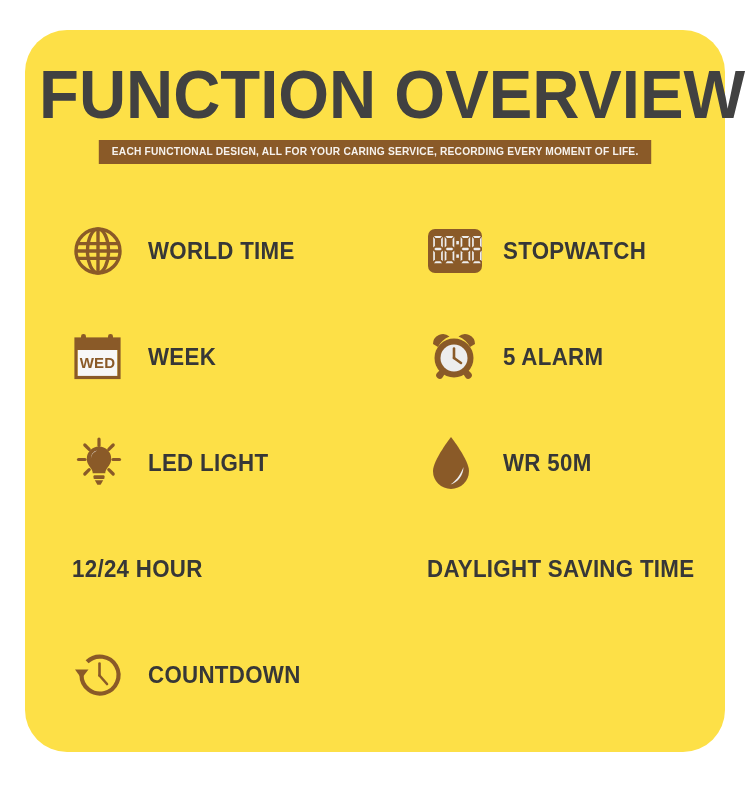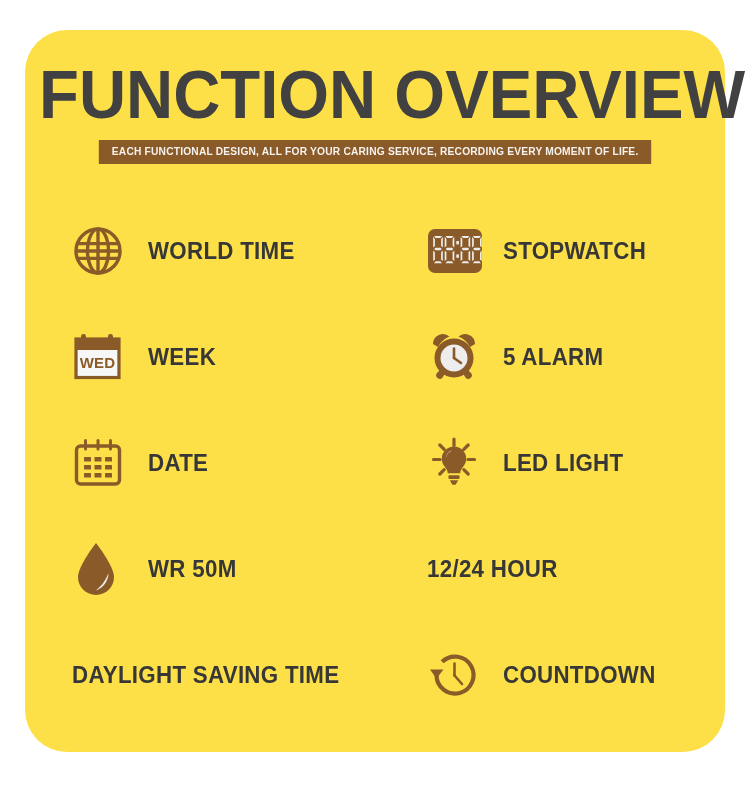--- a/index.html
+++ b/index.html
@@ -199,44 +199,20 @@
           <circle cx="27" cy="28" r="13.5" fill="#ededed"></circle>
           <g stroke="#8a5a28" stroke-width="2.6" stroke-linecap="round">
             <line x1="27" y1="28" x2="27" y2="18.5"></line>
             <line x1="27" y1="28" x2="34" y2="33"></line>
           </g>
         </svg>
       </span>
       <span class="feature-label">5 ALARM</span>
     </div>
 
-    <div class="feature">
-      <span class="icon-box">
-        <svg width="54" height="54" viewBox="0 0 54 54">
-          <g stroke="#8a5a28" stroke-width="3" stroke-linecap="round" fill="none">
-            <line x1="13.5" y1="4.5" x2="13.5" y2="13"></line>
-            <line x1="26" y1="4.5" x2="26" y2="13"></line>
-            <line x1="38.5" y1="4.5" x2="38.5" y2="13"></line>
-          </g>
-          <rect x="4.5" y="10" width="43" height="38" rx="4" fill="none" stroke="#8a5a28" stroke-width="3.4"></rect>
-          <g fill="#8a5a28">
-            <rect x="12" y="21" width="7" height="4.6" rx="0.6"></rect>
-            <rect x="22.5" y="21" width="7" height="4.6" rx="0.6"></rect>
-            <rect x="33" y="21" width="7" height="4.6" rx="0.6"></rect>
-            <rect x="12" y="29" width="7" height="4.6" rx="0.6"></rect>
-            <rect x="22.5" y="29" width="7" height="4.6" rx="0.6"></rect>
-            <rect x="33" y="29" width="7" height="4.6" rx="0.6"></rect>
-            <rect x="12" y="37" width="7" height="4.6" rx="0.6"></rect>
-            <rect x="22.5" y="37" width="7" height="4.6" rx="0.6"></rect>
-            <rect x="33" y="37" width="7" height="4.6" rx="0.6"></rect>
-          </g>
-        </svg>
-      </span>
-      <span class="feature-label">DATE</span>
-    </div>
 
     <div class="feature">
       <span class="icon-box">
         <svg width="54" height="54" viewBox="0 0 54 54">
           <g stroke="#8a5a28" stroke-width="3.2" stroke-linecap="round">
             <line x1="27" y1="3" x2="27" y2="9.5"></line>
             <line x1="12.8" y1="9" x2="17.2" y2="13.4"></line>
             <line x1="41.2" y1="9" x2="36.8" y2="13.4"></line>
             <line x1="6.5" y1="23.5" x2="13" y2="23.5"></line>
             <line x1="47.5" y1="23.5" x2="41" y2="23.5"></line>

